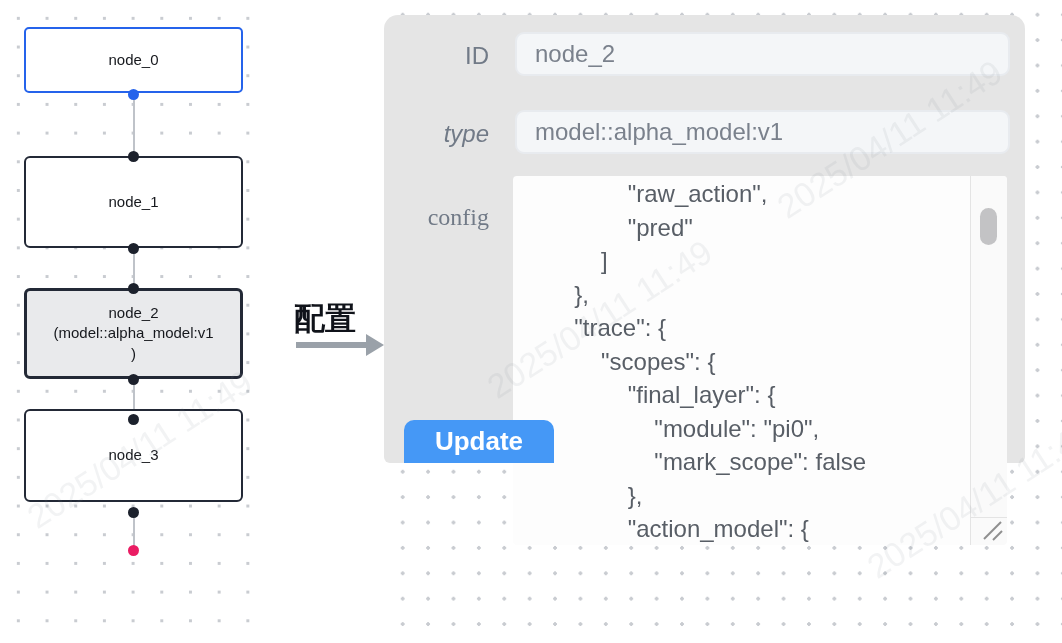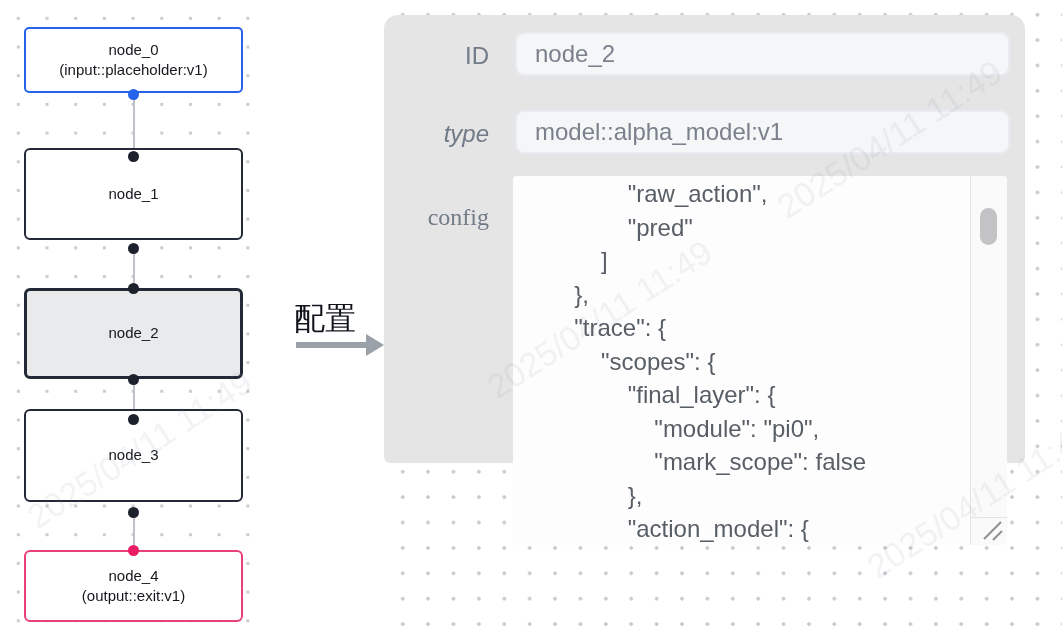--- a/index.html
+++ b/index.html
@@ -22,39 +22,39 @@
   
   .node {
     position:absolute; left:24px; width:219px; background:#ffffff;
     border:2px solid #232936; border-radius:6px;
     display:flex; flex-direction:column; align-items:center; justify-content:center;
     text-align:center; color:#16181d; font-size:15px; line-height:20.5px;
     z-index:2;
   }
   .node .subtitle { white-space:pre-line; word-break:break-all; }
   .node-0 { top:27px;  height:66px; border-color:#2563eb; border-radius:5px; }
-  .node-1 { top:148px; height:92px;justify-content:center; }
+  .node-1 { top:156px; height:92px;justify-content:center; }
   .node-2 { top:288px; height:91px; border-width:3px; background:#e9eaec; }
   .node-3 { top:409px; height:93px; }
   .node-4 { top:550px; height:72px; border-color:#e7407d; }
 
   .edge { position:absolute; left:132.5px; width:2px; background:#bfc3c9; z-index:1; }
   .edge-0 { top:94px;  height:62px; }
   .edge-1 { top:248px; height:40px; }
   .edge-2 { top:379px; height:40px; }
   .edge-3 { top:512px; height:38px; }
 
   .port { position:absolute; width:11px; height:11px; border-radius:50%;
           background:#1c212c; left:128px; z-index:3; }
   .port-blue { background:#2563eb; }
   .port-pink { background:#ea1c63; }
 
   
   .transfer-label { position:absolute; left:294px; top:298px; font-size:31px;
-                    color:#10131a; font-weight:400; z-index:2; }
+                    color:#10131a; font-weight:700; z-index:2; }
   .arrow-shaft { position:absolute; left:296px; top:342px; width:72px; height:6px;
                  background:#9aa1a9; z-index:2; }
   .arrow-head  { position:absolute; left:366px; top:334px; width:0; height:0;
                  border-left:18px solid #9aa1a9; border-top:11px solid transparent;
                  border-bottom:11px solid transparent; z-index:2; }
 
   
   .panel { position:absolute; left:384px; top:15px; width:641px; height:448px;
            background:#e5e5e5; border-radius:14px 14px 6px 6px; z-index:4; }
   .field-label { position:absolute; left:15px; width:90px; text-align:right;
@@ -104,34 +104,31 @@
   <div class="dotgrid-left"></div>
   <div class="dotgrid-right"></div>
 
   <div class="edge edge-0"></div>
   <div class="edge edge-1"></div>
   <div class="edge edge-2"></div>
   <div class="edge edge-3"></div>
 
   <div class="node node-0">
     <div>node_0</div>
-    <div class="subtitle">(input::placeholder:v1)</div>
   </div>
   <div class="node node-1">
     <div>node_1</div>
   </div>
   <div class="node node-2">
     <div>node_2</div>
+    <div class="subtitle">(model::alpha_model:v1
+)</div>
   </div>
   <div class="node node-3">
     <div>node_3</div>
-  </div>
-  <div class="node node-4">
-    <div>node_4</div>
-    <div class="subtitle">(output::exit:v1)</div>
   </div>
 
   <div class="port port-blue" style="top:88.5px;"></div>
   <div class="port" style="top:150.5px;"></div>
   <div class="port" style="top:242.5px;"></div>
   <div class="port" style="top:282.5px;"></div>
   <div class="port" style="top:373.5px;"></div>
   <div class="port" style="top:413.5px;"></div>
   <div class="port" style="top:506.5px;"></div>
   <div class="port port-pink" style="top:544.5px;"></div>
@@ -164,19 +161,20 @@
         <div class="vthumb"></div>
       </div>
       <div class="resize-corner">
         <svg width="24" height="24" viewBox="0 0 24 24">
           <line x1="4" y1="21" x2="21" y2="4" stroke="#8f8f8f" stroke-width="2"></line>
           <line x1="13" y1="22" x2="22" y2="13" stroke="#8f8f8f" stroke-width="2"></line>
         </svg>
       </div>
     </div>
 
+    <button class="update-btn">Update</button>
   </div>
 
   <div class="wm" style="left:470px; top:300px;">2025/04/11 11:49</div>
   <div class="wm" style="left:760px; top:120px;">2025/04/11 11:49</div>
   <div class="wm" style="left:850px; top:480px;">2025/04/11 11:49</div>
   <div class="wm" style="left:10px;  top:430px;">2025/04/11 11:49</div>
 </div>
 
 </body></html>

